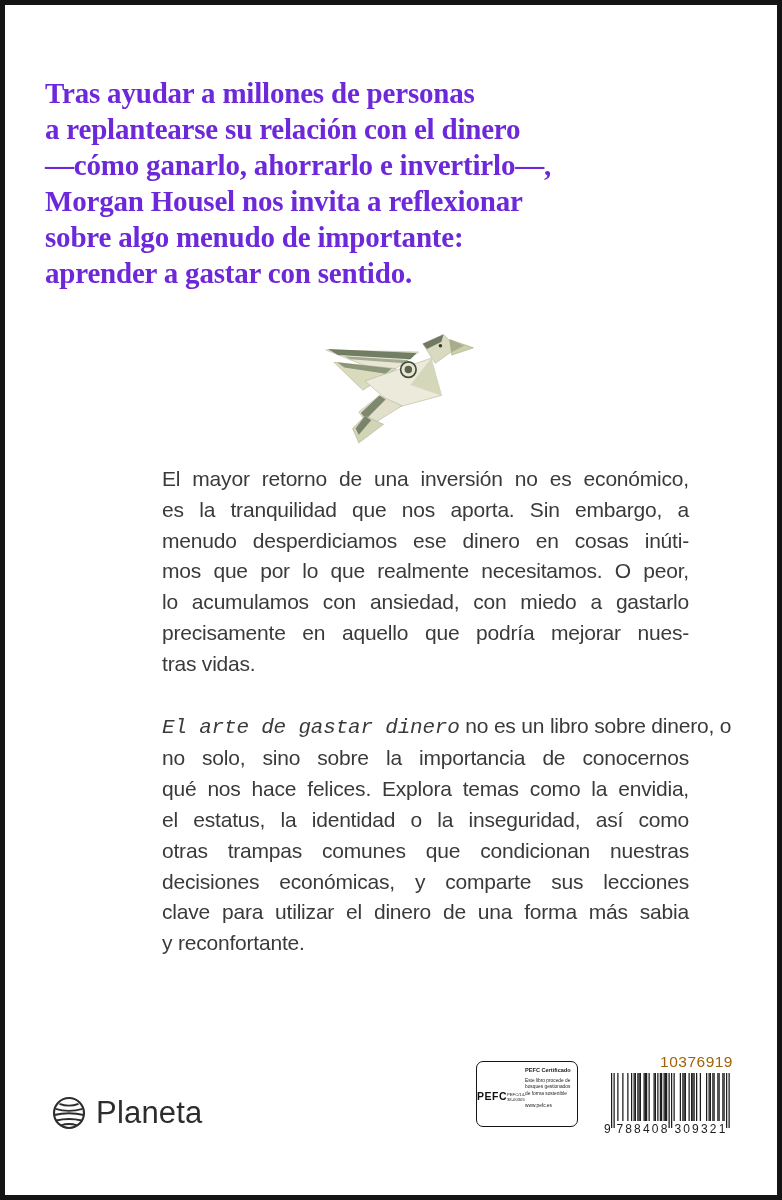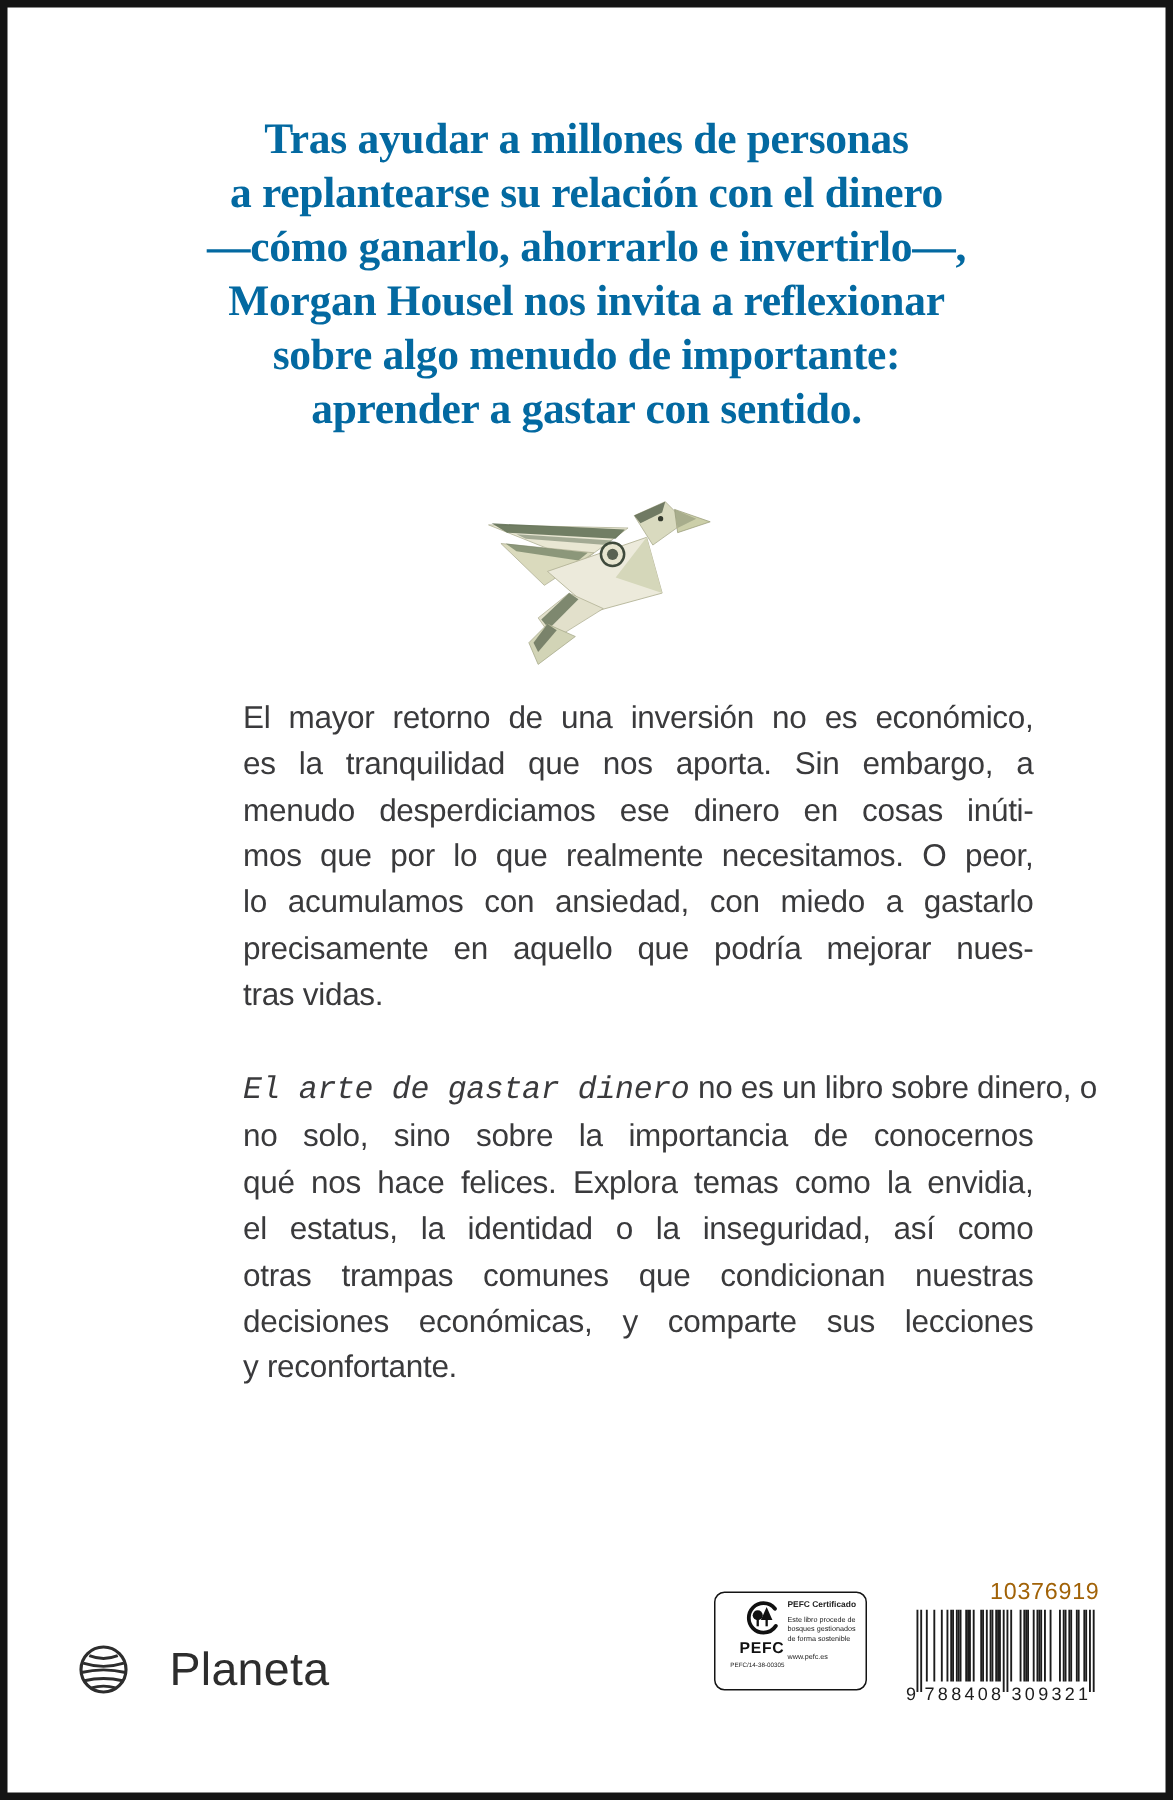--- a/index.html
+++ b/index.html
@@ -9,25 +9,24 @@
     background:#ffffff;
     border:5px solid #141414;
     box-sizing:border-box;
     overflow:hidden;
     font-family:"Liberation Sans",sans-serif;
     margin:0 auto;
   }
   
   .headline{
     position:absolute;top:70px;left:40px;right:40px;
-    text-align:center;
     font-family:"Liberation Serif",serif;
     font-weight:bold;
     font-size:29px;line-height:36px;
-    color:#0369a1;
+    color:#6d28d9;
     letter-spacing:-0.2px;
     white-space:nowrap;
   }
   .headline .hline{white-space:nowrap;}
   
   .bird{position:absolute;top:316px;left:312px;width:160px;height:124px;}
   
   .body-copy{
     position:absolute;left:133px;top:459px;width:527px;
     font-size:21px;line-height:30.8px;
@@ -35,37 +34,37 @@
     letter-spacing:-0.2px;
     margin-left:24px;
   }
   .bline{white-space:nowrap;overflow:visible;}
   .bline.just{text-align:justify;text-align-last:justify;}
   .para-gap{height:31px;}
   .it{font-style:italic;font-family:Liberation Mono, monospace;}
   
   .planeta{
     position:absolute;left:46px;top:1090px;
-    display:flex;align-items:center;gap:26px;
+    display:flex;align-items:center;gap:9px;
     color:#2d2d2d;
   }
   .planeta .wordmark{
     font-size:31px;letter-spacing:0.2px;
     font-family:"Liberation Sans",sans-serif;
   }
   .pefc-box{
     position:absolute;left:471px;top:1056px;
     width:102px;height:66px;
     border:1.6px solid #141414;border-radius:7px;
     box-sizing:border-box;
     display:flex;
     background:#fff;
   }
   .pefc-left{
-    width:46px;display:flex;flex-direction:column;align-items:flex-end;
+    width:46px;display:flex;flex-direction:row;align-items:center;
     padding-top:4px;
   }
   .pefc-word{font-weight:bold;font-size:10.5px;letter-spacing:0.5px;color:#111;line-height:11px;}
   .pefc-code{font-size:4.2px;color:#222;margin-top:2px;}
   .pefc-right{
     flex:1;padding:5px 4px 4px 2px;
     display:flex;flex-direction:column;
     color:#222;
   }
   .pefc-title{font-size:5.6px;font-weight:bold;margin-bottom:5px;}
@@ -136,20 +135,21 @@
     <div class="para-gap"></div>
 
     <div class="bline just">
       <span class="it">El arte de gastar dinero</span><span> no es un libro sobre dinero, o</span>
     </div>
     <div class="bline just">no solo, sino sobre la importancia de conocernos</div>
     <div class="bline just">qué nos hace felices. Explora temas como la envidia,</div>
     <div class="bline just">el estatus, la identidad o la inseguridad, así como</div>
     <div class="bline just">otras trampas comunes que condicionan nuestras</div>
     <div class="bline just">decisiones económicas, y comparte sus lecciones</div>
+    <div class="bline just">clave para utilizar el dinero de una forma más sabia</div>
     <div class="bline">y reconfortante.</div>
   </div>
 
   <div class="planeta">
     <svg width="36" height="36" viewBox="0 0 36 36">
       <circle cx="18" cy="18" r="15" fill="none" stroke="#2d2d2d" stroke-width="2.1"></circle>
       <path d="M8.5,8.8 Q18,12.5 27.5,8.8" fill="none" stroke="#2d2d2d" stroke-width="1.9"></path>
       <path d="M4.4,13.8 Q18,18 31.6,13.8" fill="none" stroke="#2d2d2d" stroke-width="1.9"></path>
       <path d="M3.2,20 Q18,16.5 32.8,20" fill="none" stroke="#2d2d2d" stroke-width="1.9"></path>
       <path d="M5.2,25.5 Q18,22.5 30.8,25.5" fill="none" stroke="#2d2d2d" stroke-width="1.9"></path>

